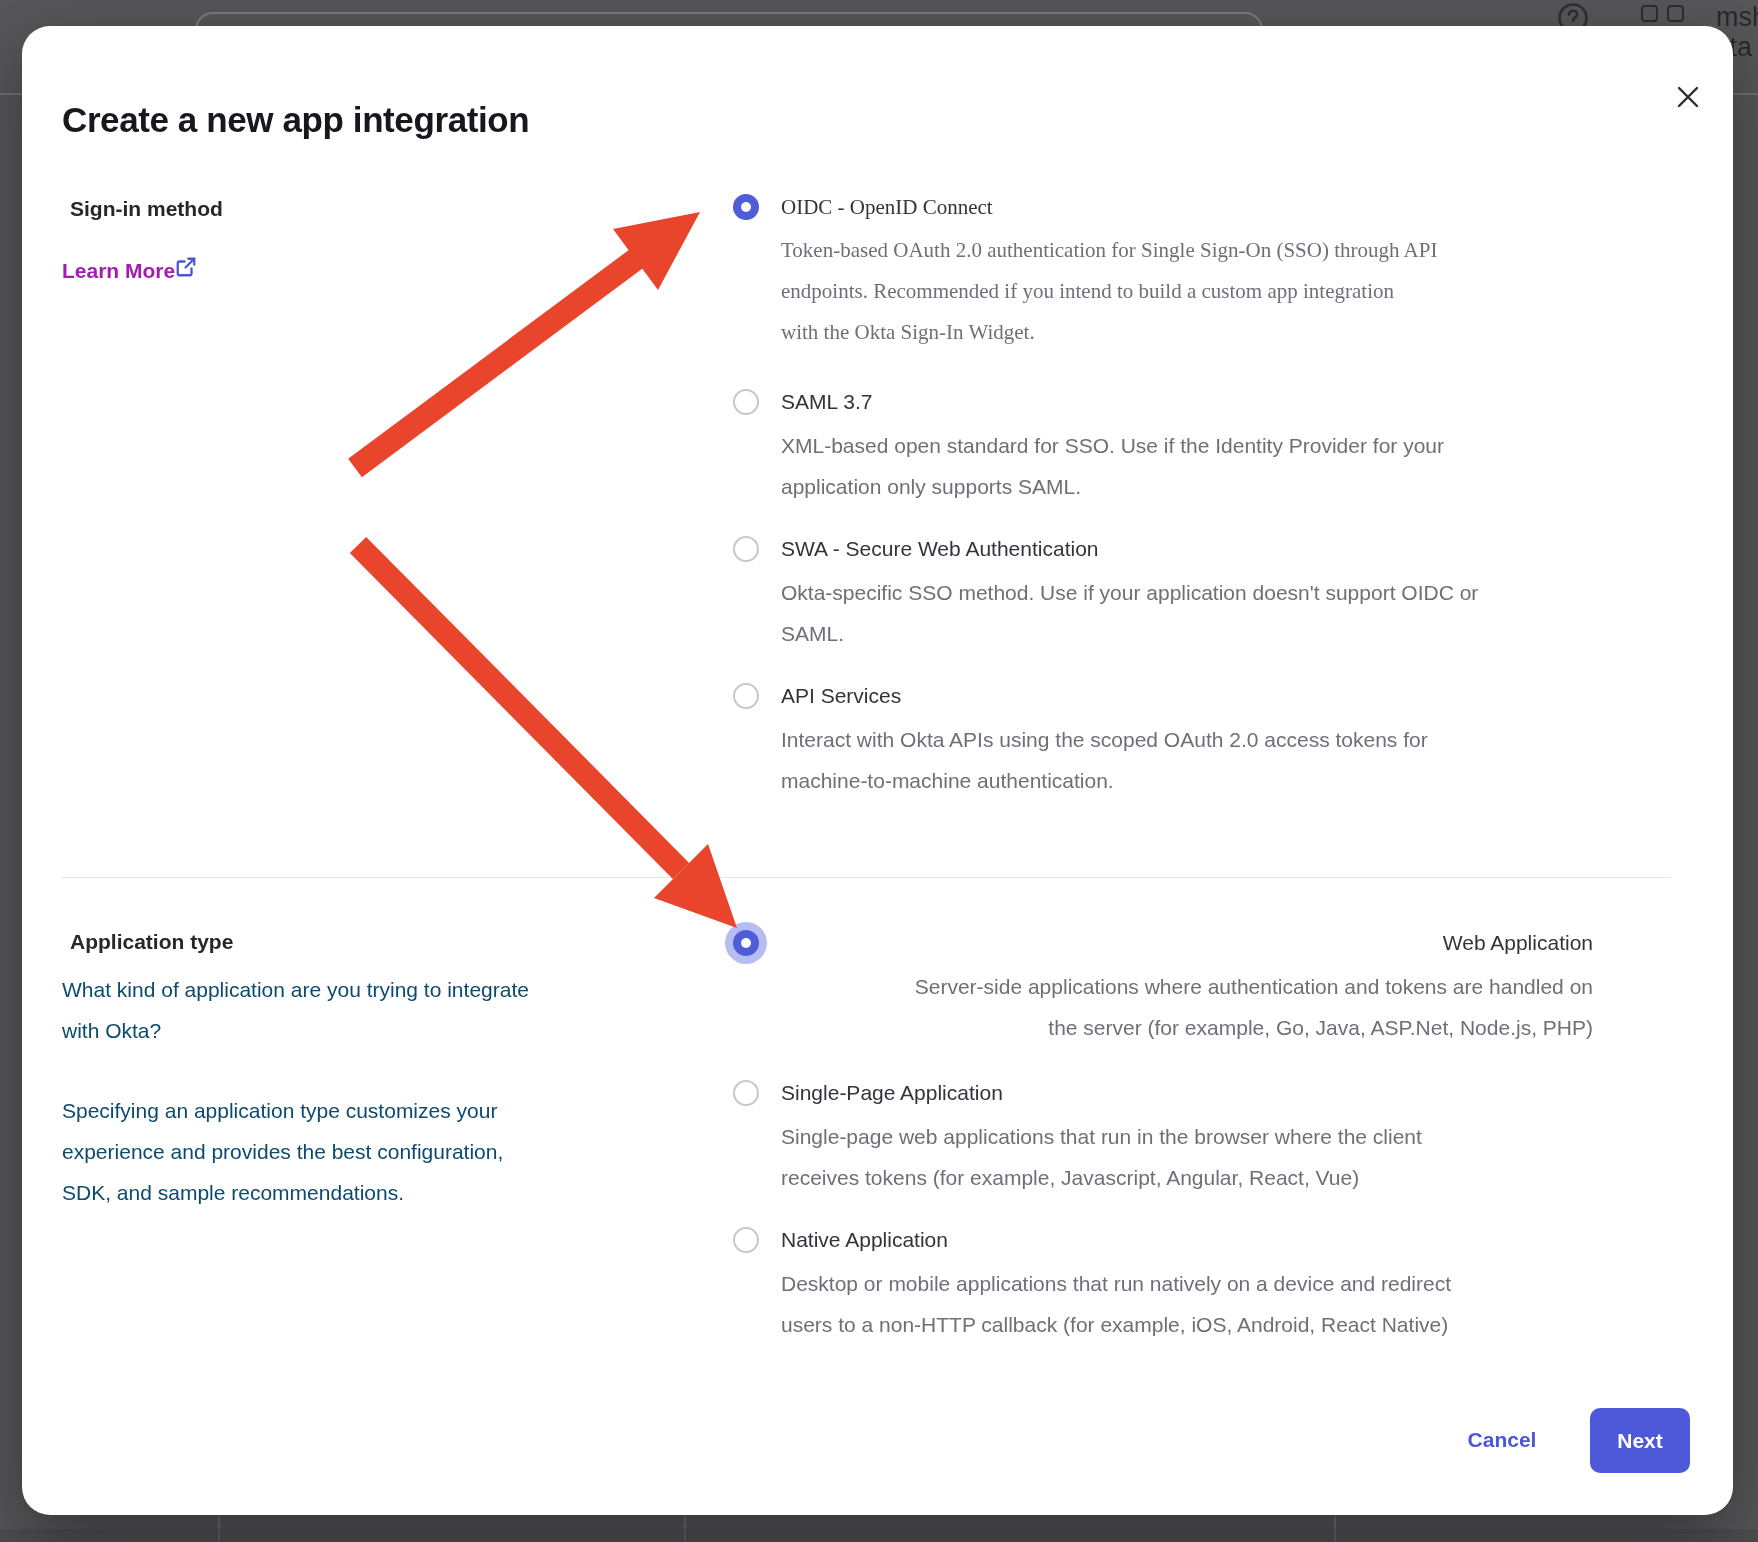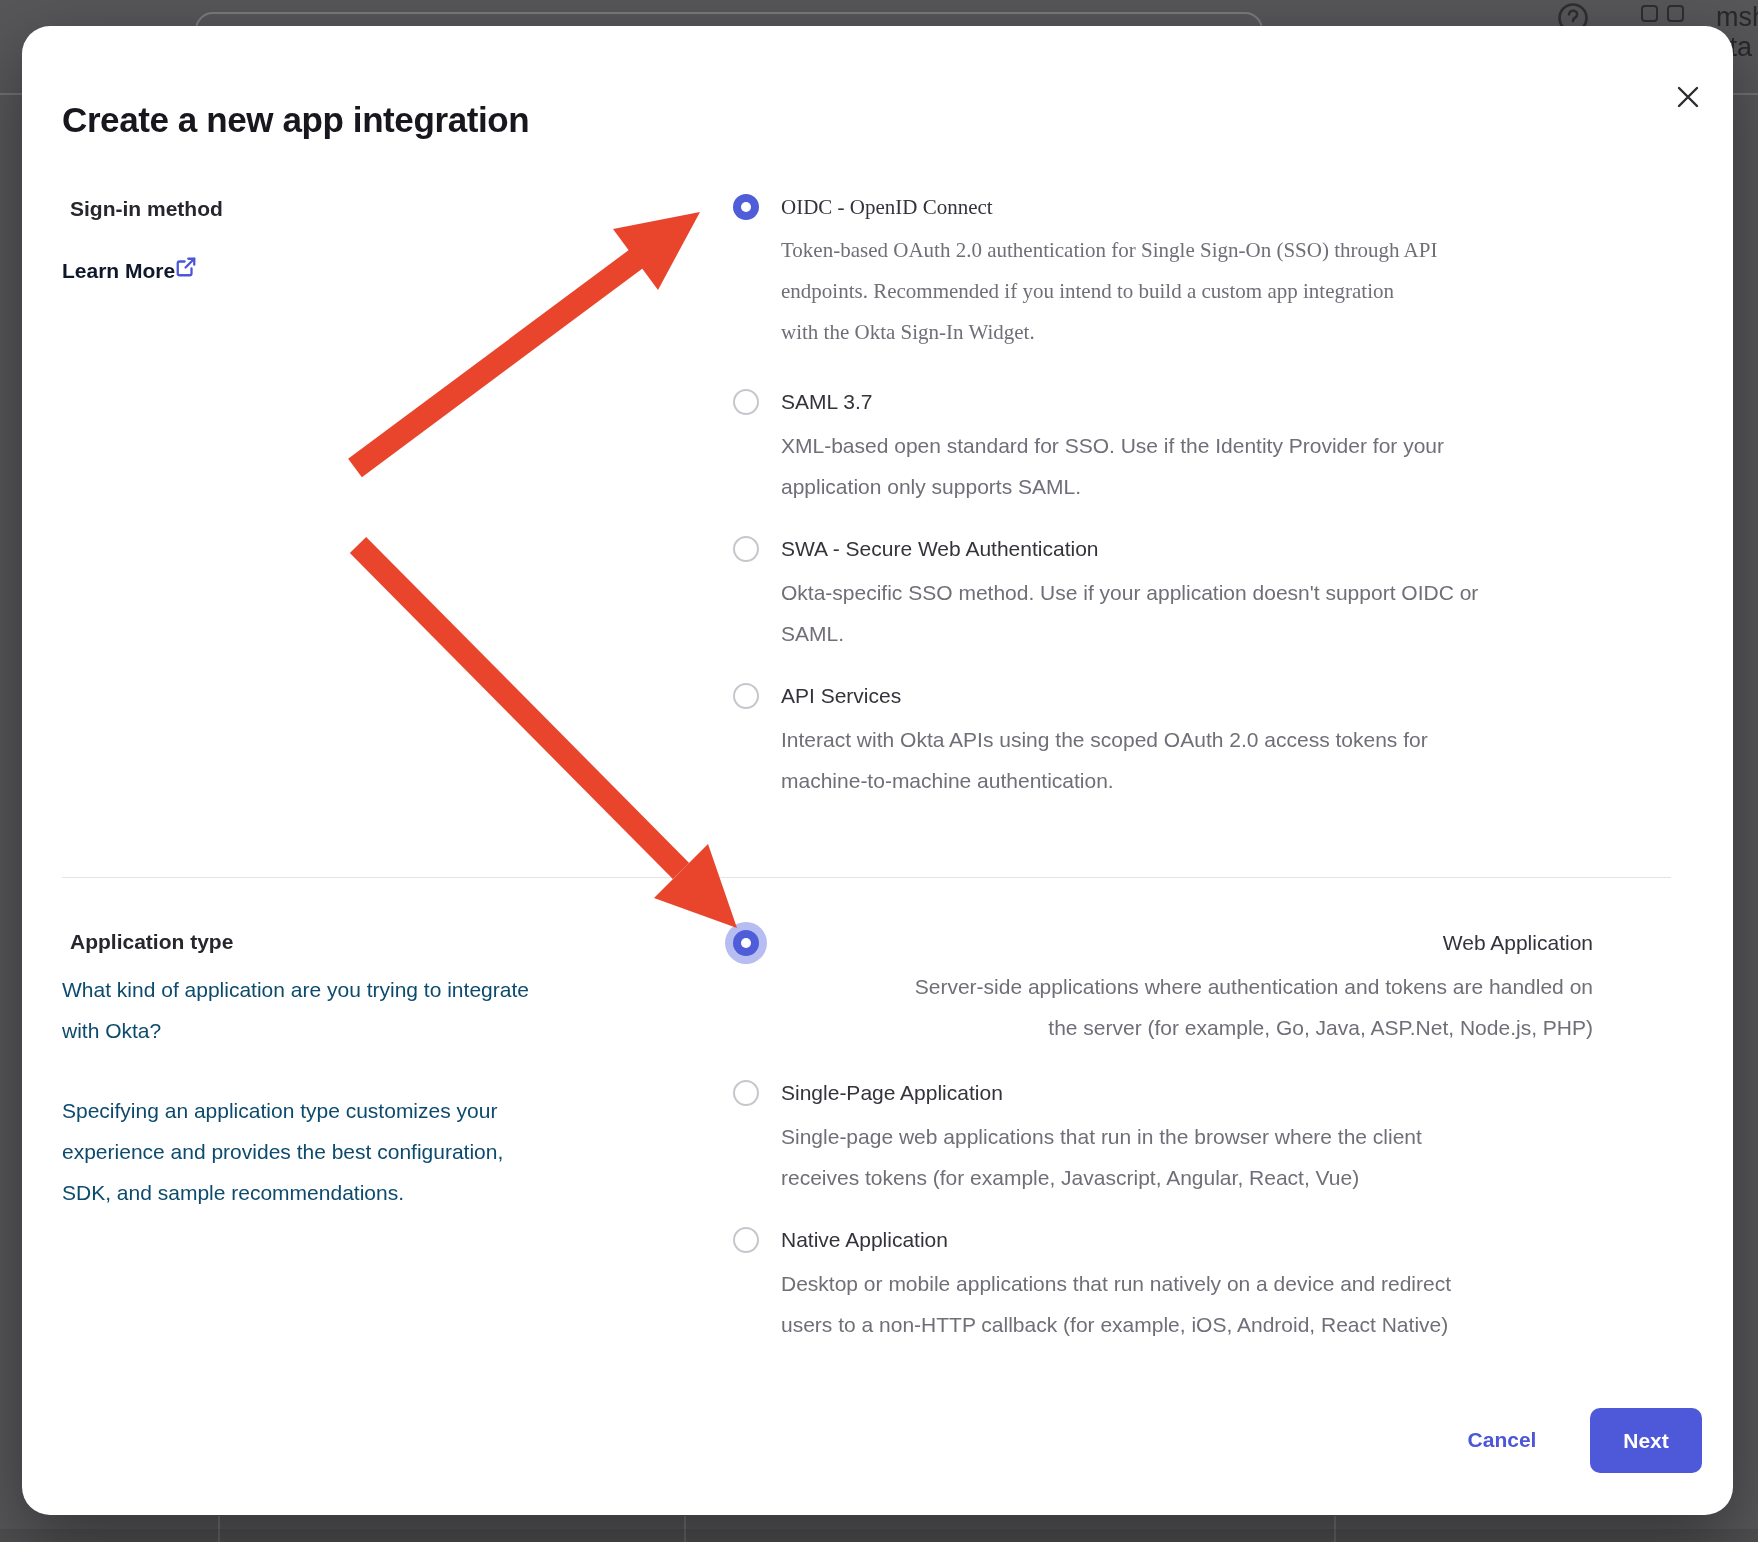--- a/index.html
+++ b/index.html
@@ -32,21 +32,21 @@
                display:flex; align-items:center; justify-content:center; }
 
   .dialog-title { position:absolute; left:40px; top:74px; font-size:35px; font-weight:700;
                   color:#17171d; letter-spacing:-0.4px; }
 
   
   .col-heading { position:absolute; left:48px; font-size:21px; font-weight:700; color:#26262c; line-height:30px; }
   .h-signin { top:168px; }
   .h-apptype { top:901px; }
   .learn-link { position:absolute; left:40px; top:230px; font-size:21px; font-weight:700;
-                color:#0f172a; line-height:30px; text-decoration:none; display:flex; align-items:center; cursor:pointer; }
+                color:#a21caf; line-height:30px; text-decoration:none; display:flex; align-items:center; cursor:pointer; }
   .left-para { position:absolute; left:40px; width:600px; font-size:21px; color:#0c4a6e;
                line-height:41px; white-space:pre-line; }
   .p-what { top:943px; }
   .p-spec { top:1064px; }
 
   .divider { position:absolute; left:40px; top:851px; width:1609px; height:1px;
              background:#e4e4e8; border:none; }
 
   
   .opt { position:absolute; left:711px; width:860px; display:flex; gap:22px; }
@@ -66,21 +66,21 @@
   .radio.focus { box-shadow:0 0 0 8px #b6bdf0; }
 
   .opt-text { flex:1; }
   .opt-label { font-size:21px; color:#33333b; line-height:30px; cursor:pointer; }
   .opt-desc { margin-top:8px; font-size:21px; color:#6f6f78; line-height:41px; white-space:pre-line; }
 
   
   .cancel-btn { position:absolute; left:1438px; top:1399px; width:84px; text-align:center;
                 font-size:21px; font-weight:700; color:#4c56d8; line-height:30px;
                 text-decoration:none; cursor:pointer; }
-  .next-btn { position:absolute; left:1568px; top:1382px; width:112px; height:65px;
+  .next-btn { position:absolute; left:1568px; top:1382px; width:100px; height:65px;
               background:#4e59d9; color:#ffffff; font-family:"Liberation Sans", sans-serif;
               font-size:21px; font-weight:700; border:none; border-radius:10px; cursor:pointer; }
 
   
   .arrows { position:absolute; inset:0; pointer-events:none; }
 </style>
 </head>
 <body>
 
 <div class="stage">

